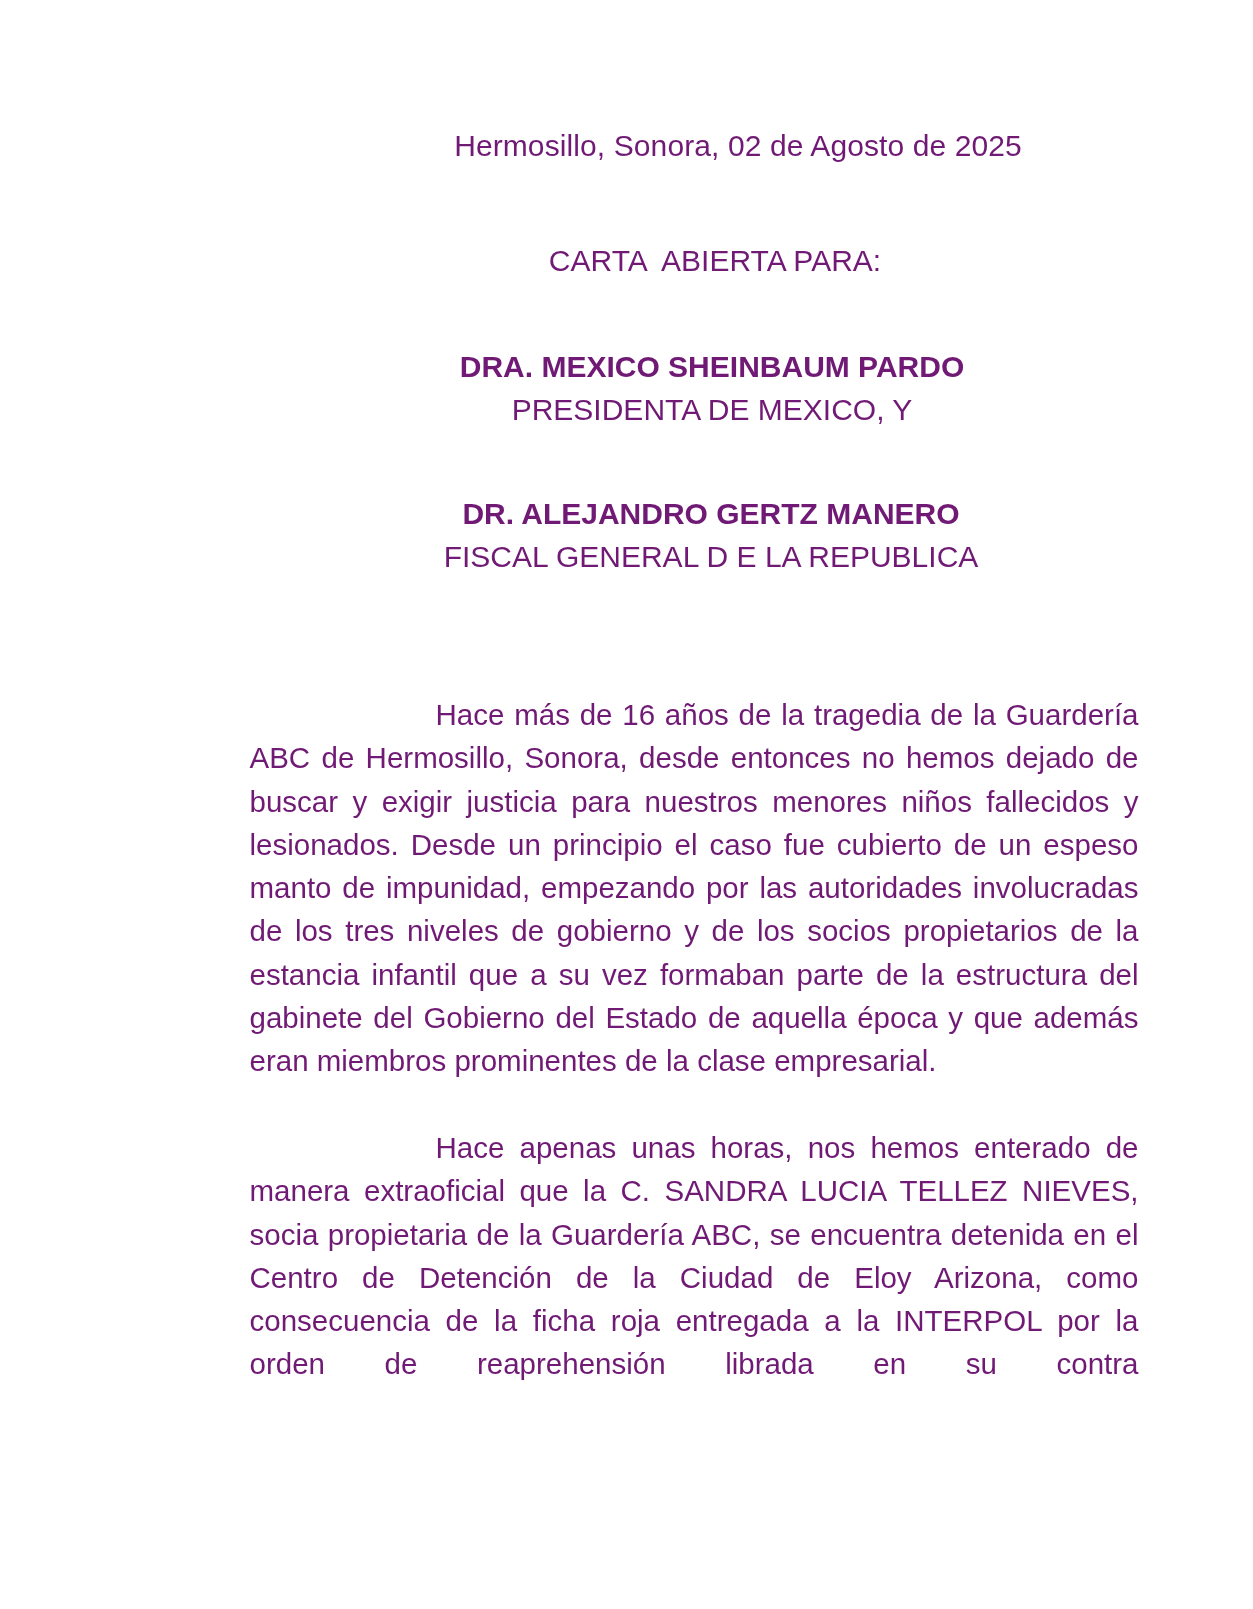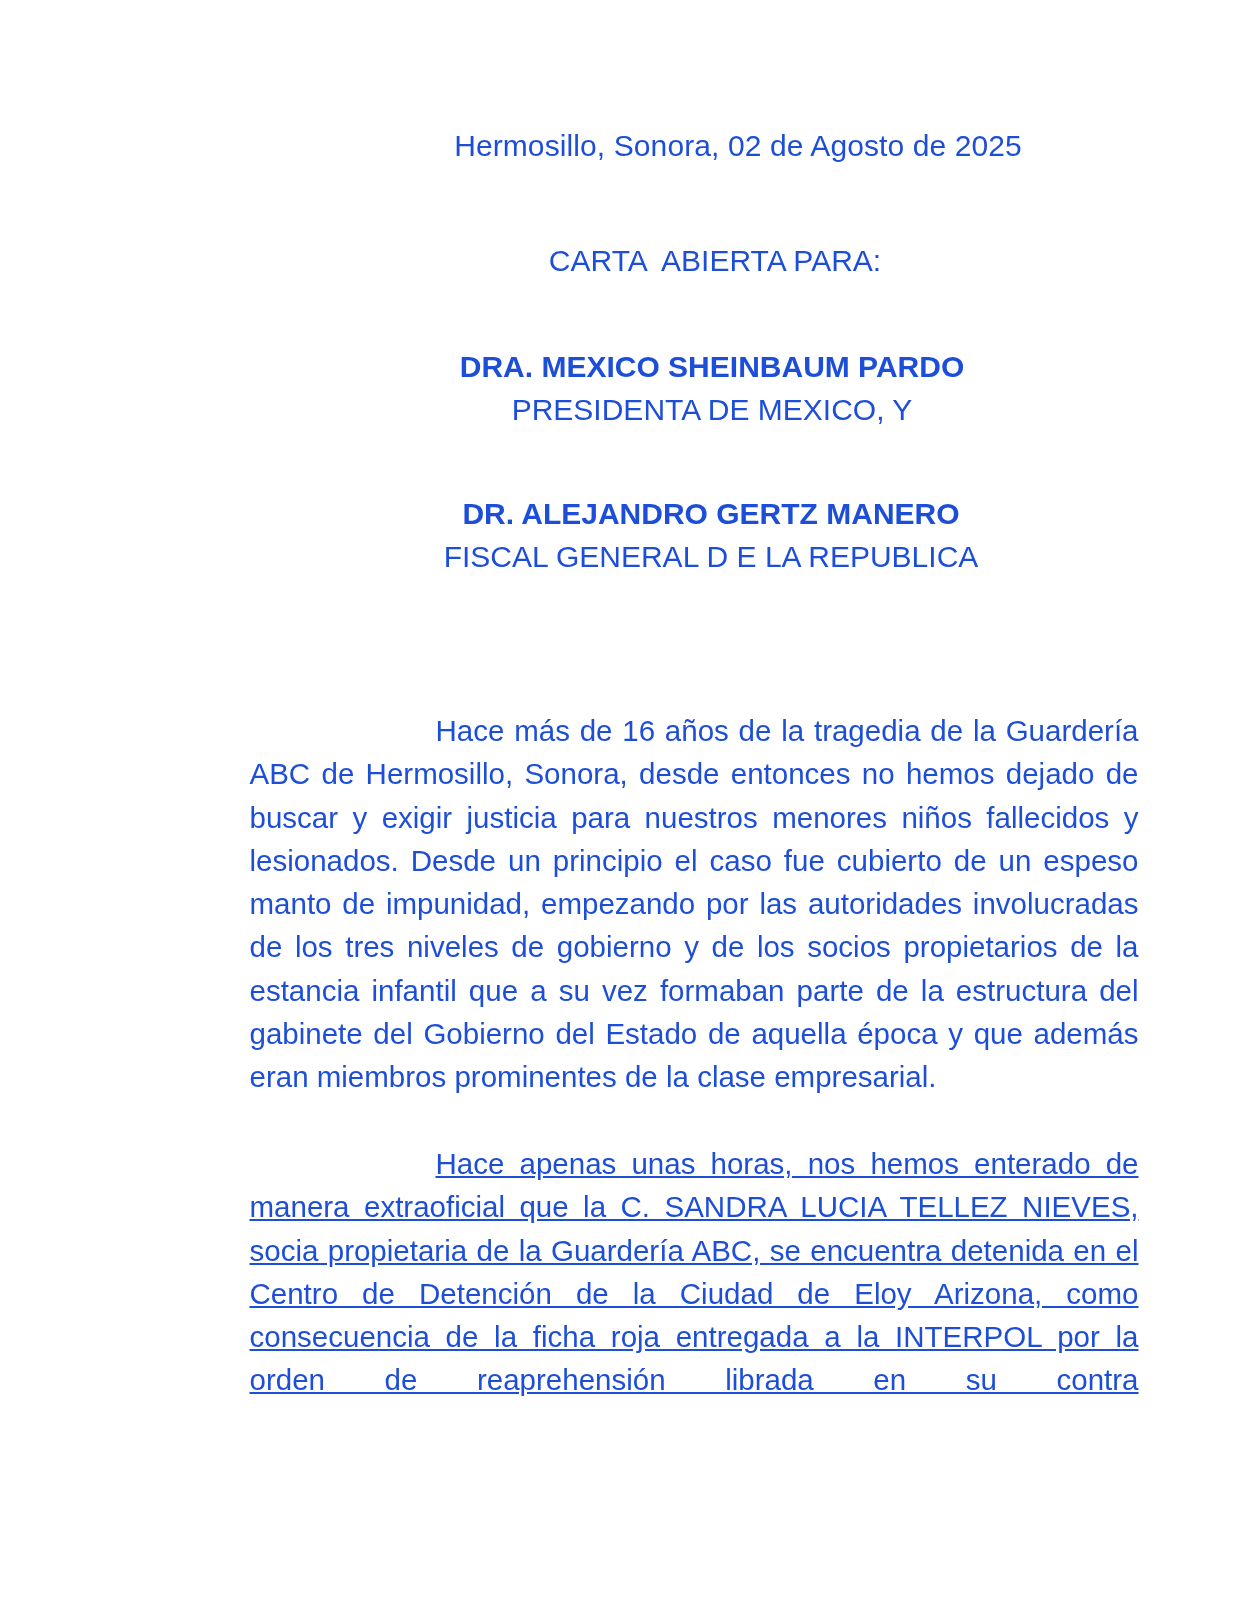--- a/index.html
+++ b/index.html
@@ -9,21 +9,21 @@
     background: #ffffff;
   }
   .page {
     position: relative;
     width: 1086px;
     height: 1609px;
     background: #ffffff;
     margin: 0 auto;
     overflow: hidden;
     font-family: "Liberation Sans", sans-serif;
-    color: #1d4ed8;
+    color: #701a75;
     -webkit-font-smoothing: antialiased;
   }
 
   
   .date-line {
     position: absolute;
     top: 128px;
     left: 0;
     width: 1253px;
     text-align: center;
@@ -78,31 +78,30 @@
     position: absolute;
     top: 693px;
     left: 166px;
     width: 889px;
     font-size: 29.5px;
     line-height: 43.3px;
     text-align: justify;
     text-justify: inter-word;
   }
   .body-text p {
-    margin: 16px 0 0 0;
+    margin: 0 0 0 0;
     text-indent: 186px;
     text-align: justify;
   }
   .body-text p.continued {
     
     text-align: justify;
   }
   .body-text p + p {
     margin-top: 43.3px;
-    text-decoration: underline;
   }
   
   .body-text p.continued::after {
     content: "";
     display: inline-block;
     width: 100%;
   }
 </style>
 </head>
 <body>

